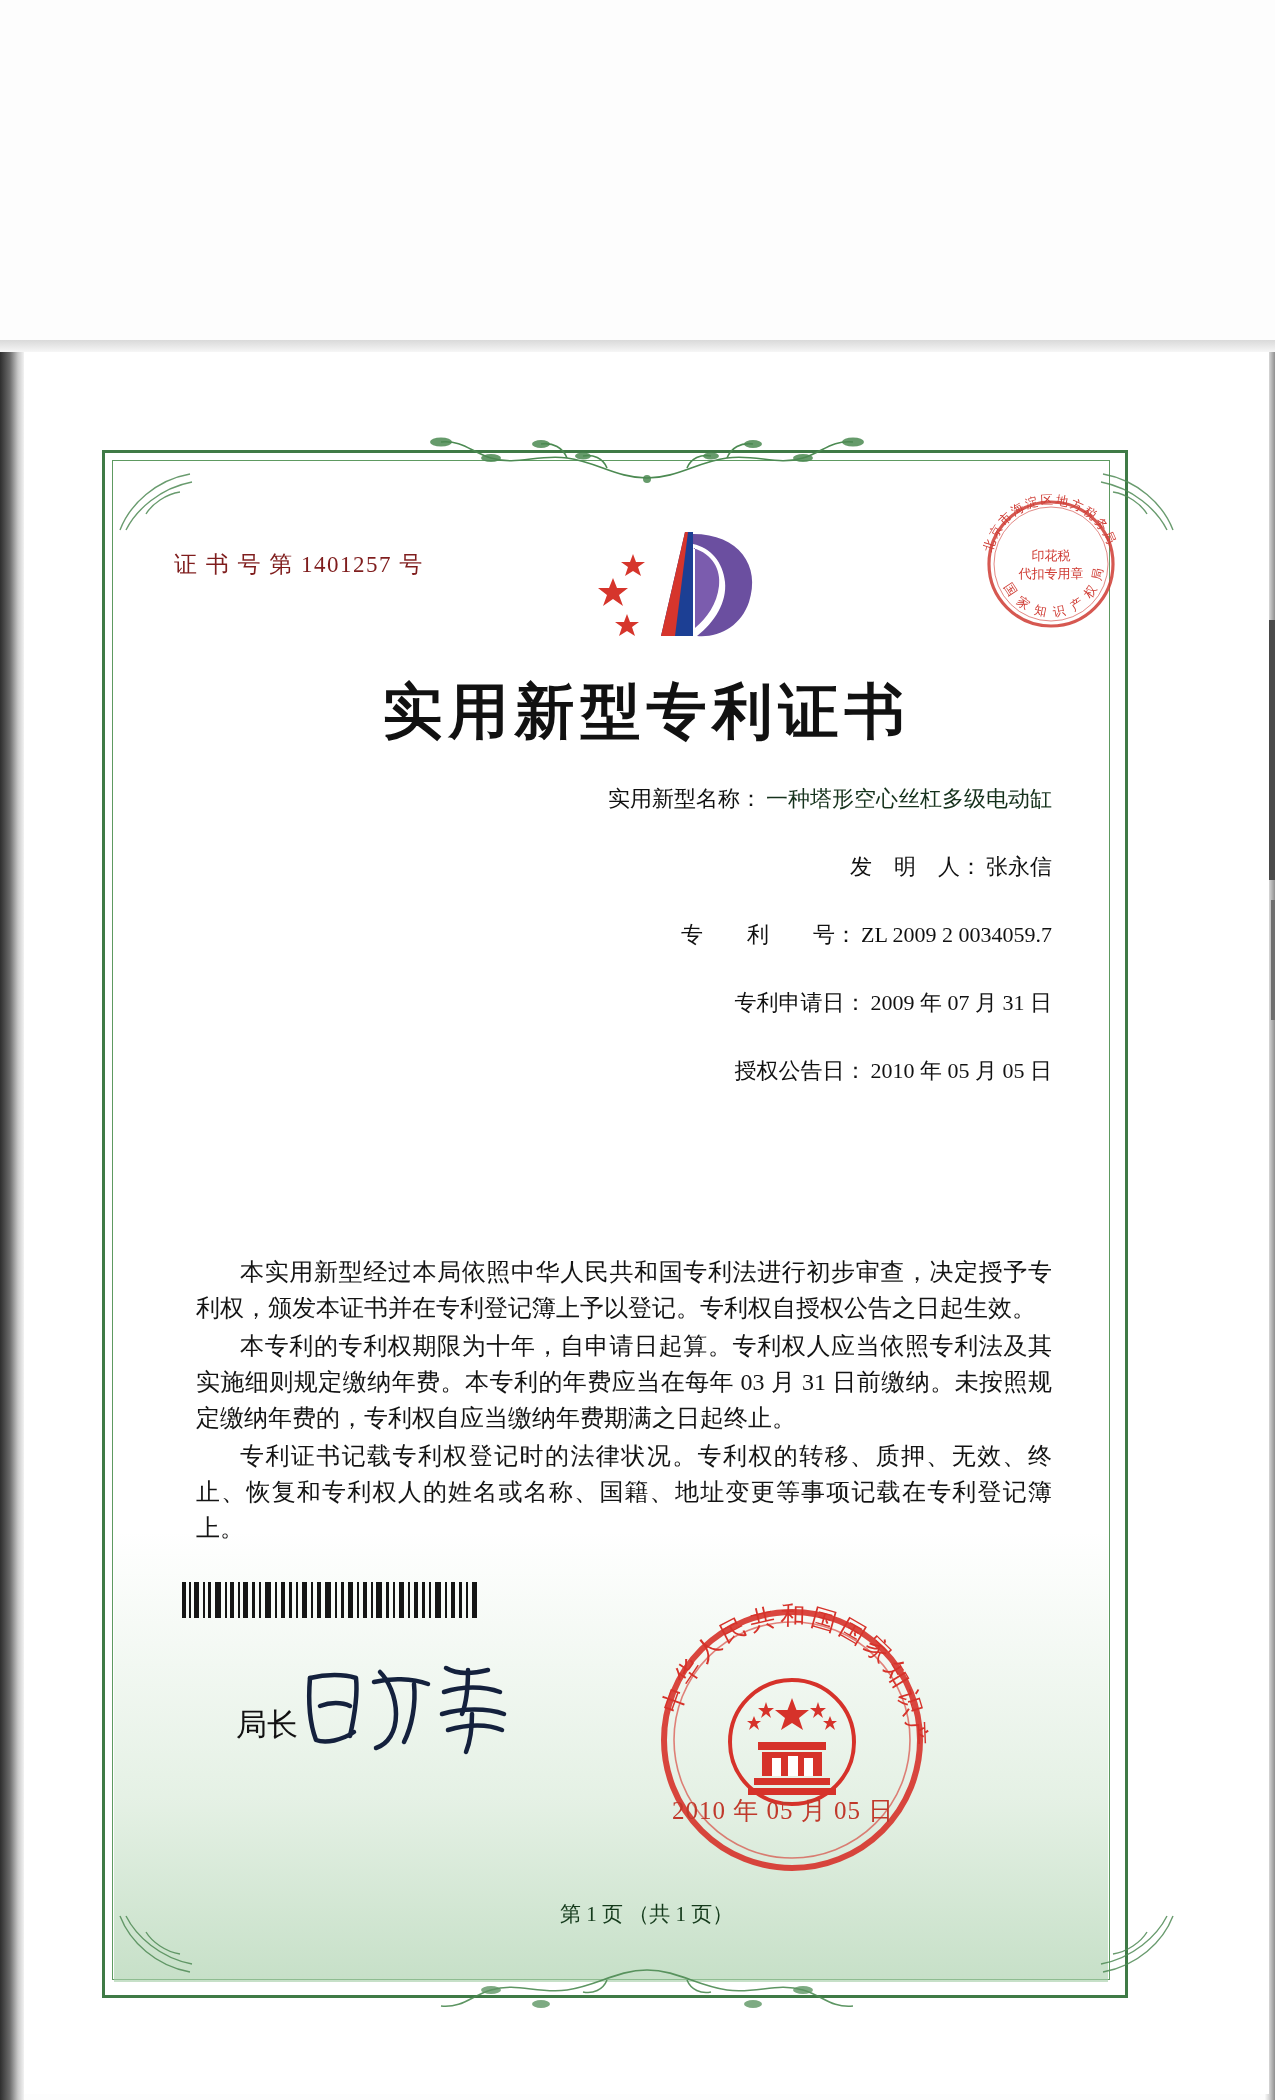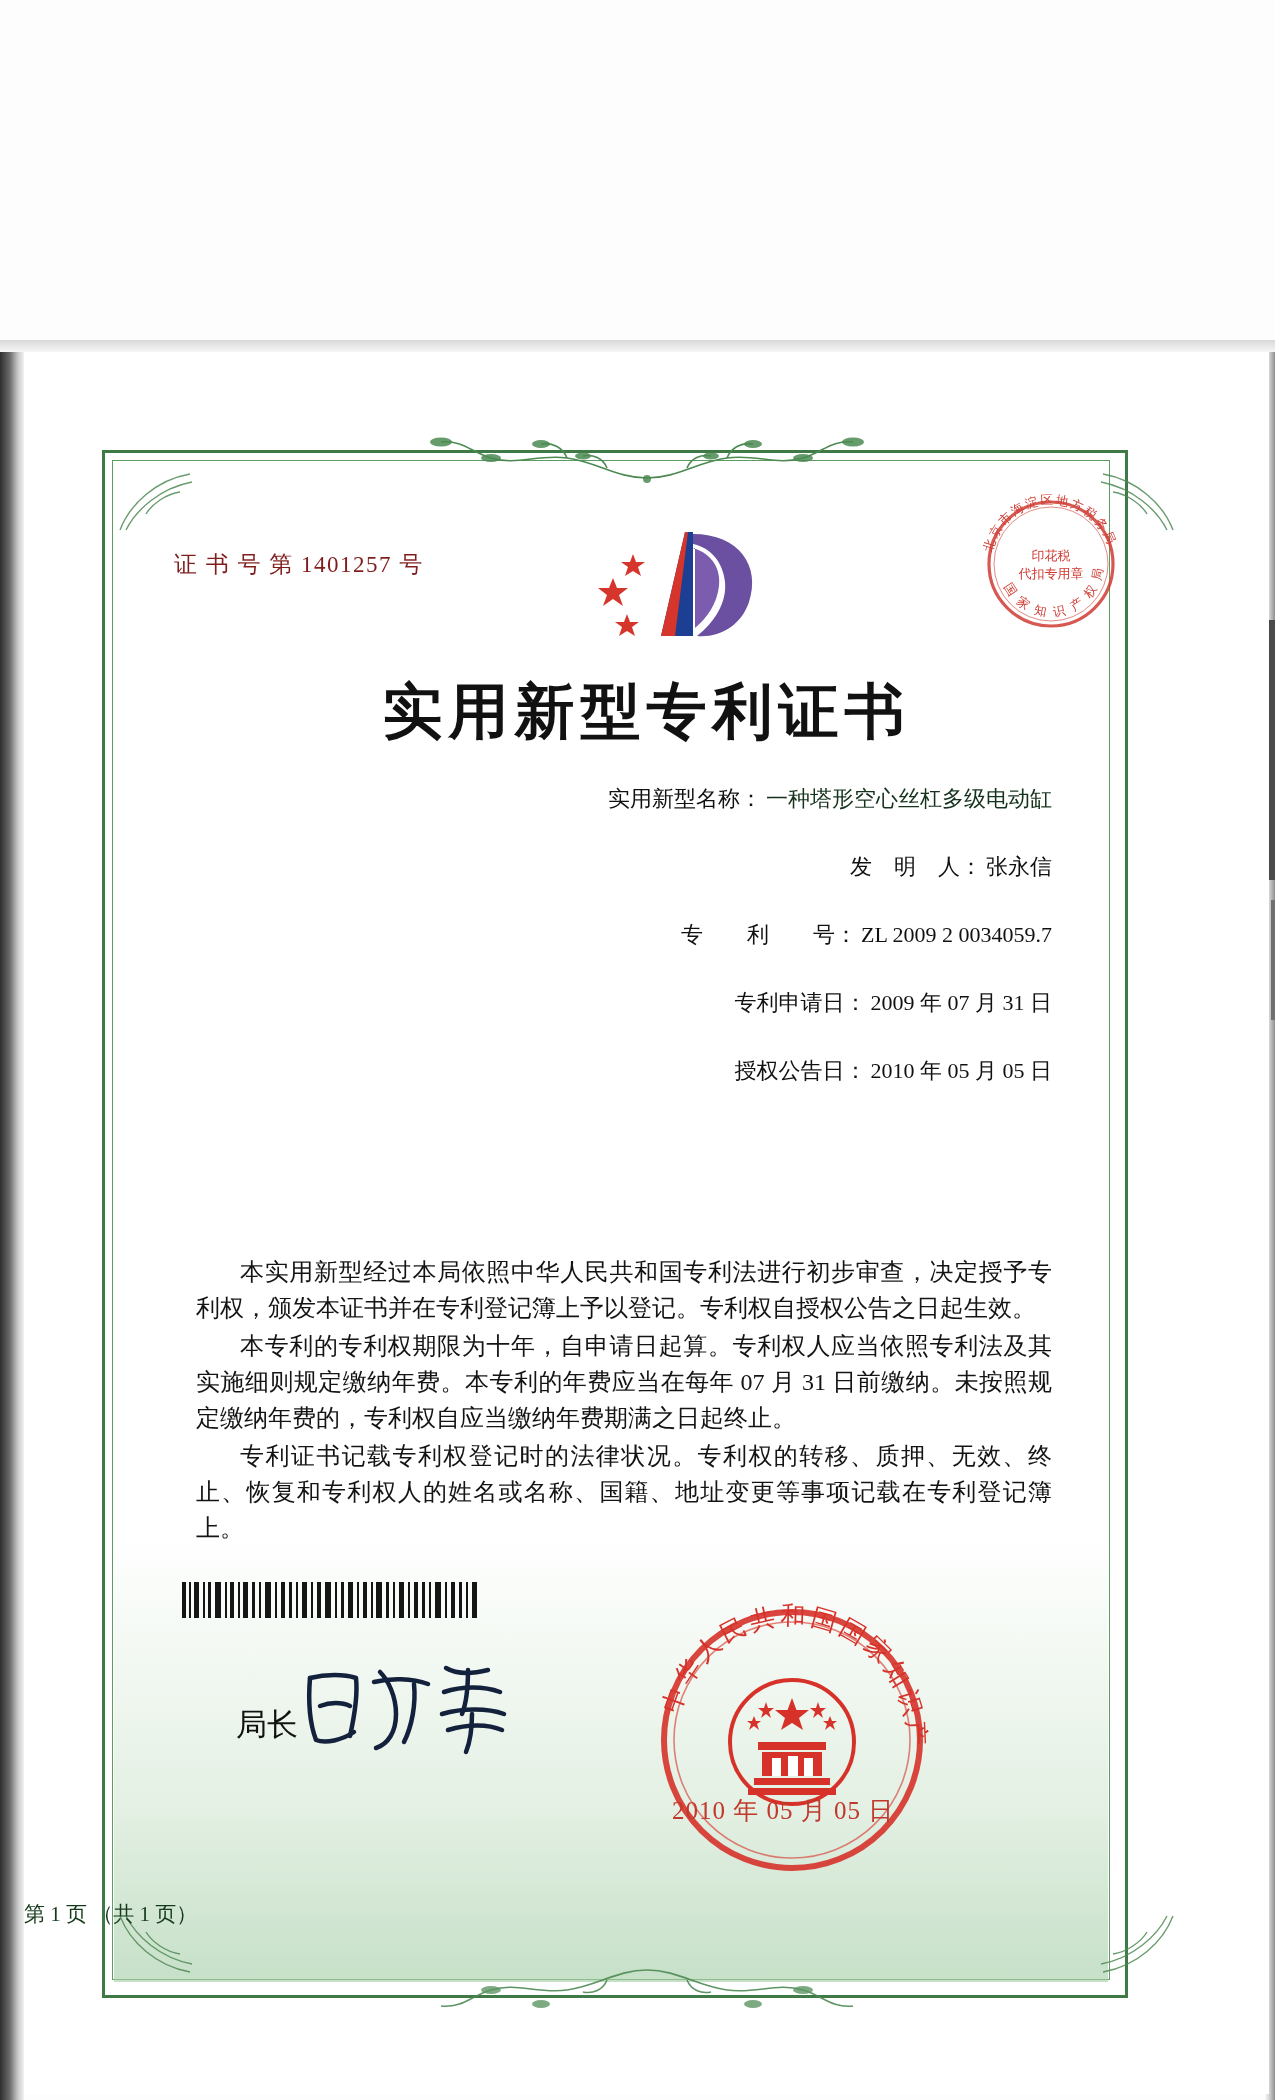--- a/index.html
+++ b/index.html
@@ -215,21 +215,21 @@
     font-size: 25px;
     color: #c0392b;
     letter-spacing: 1px;
     font-family: "Liberation Serif", serif;
   }
 
   
   .page-footer {
     position: absolute;
     left: 0; right: 0; top: 1548px;
-    text-align: left;
+    text-align: center;
     font-size: 21px;
     color: #143a1b;
   }
 </style>
 </head>
 <body>
 
 <div id="scan-page">
 
   <div class="scan-edge-top"></div>
@@ -364,21 +364,21 @@
         <span class="field-value dark">2009 年 07 月 31 日</span>
       </div>
       <div class="field-row">
         <span class="field-label">授权公告日：</span>
         <span class="field-value dark">2010 年 05 月 05 日</span>
       </div>
     </div>
 
     <div class="body-text">
       <p>本实用新型经过本局依照中华人民共和国专利法进行初步审查，决定授予专利权，颁发本证书并在专利登记簿上予以登记。专利权自授权公告之日起生效。</p>
-      <p>本专利的专利权期限为十年，自申请日起算。专利权人应当依照专利法及其实施细则规定缴纳年费。本专利的年费应当在每年 07 月 31 日前缴纳。未按照规定缴纳年费的，专利权自应当缴纳年费期满之日起终止。</p>
+      <p>本专利的专利权期限为十年，自申请日起算。专利权人应当依照专利法及其实施细则规定缴纳年费。本专利的年费应当在每年 03 月 31 日前缴纳。未按照规定缴纳年费的，专利权自应当缴纳年费期满之日起终止。</p>
       <p>专利证书记载专利权登记时的法律状况。专利权的转移、质押、无效、终止、恢复和专利权人的姓名或名称、国籍、地址变更等事项记载在专利登记簿上。</p>
     </div>
 
     <svg class="barcode" viewBox="0 0 300 36" preserveAspectRatio="none">
       <g fill="#151515">
         <rect x="0" y="0" width="4" height="36"></rect>
         <rect x="7" y="0" width="2" height="36"></rect>
         <rect x="12" y="0" width="5" height="36"></rect>
         <rect x="21" y="0" width="2" height="36"></rect>
         <rect x="26" y="0" width="3" height="36"></rect>

